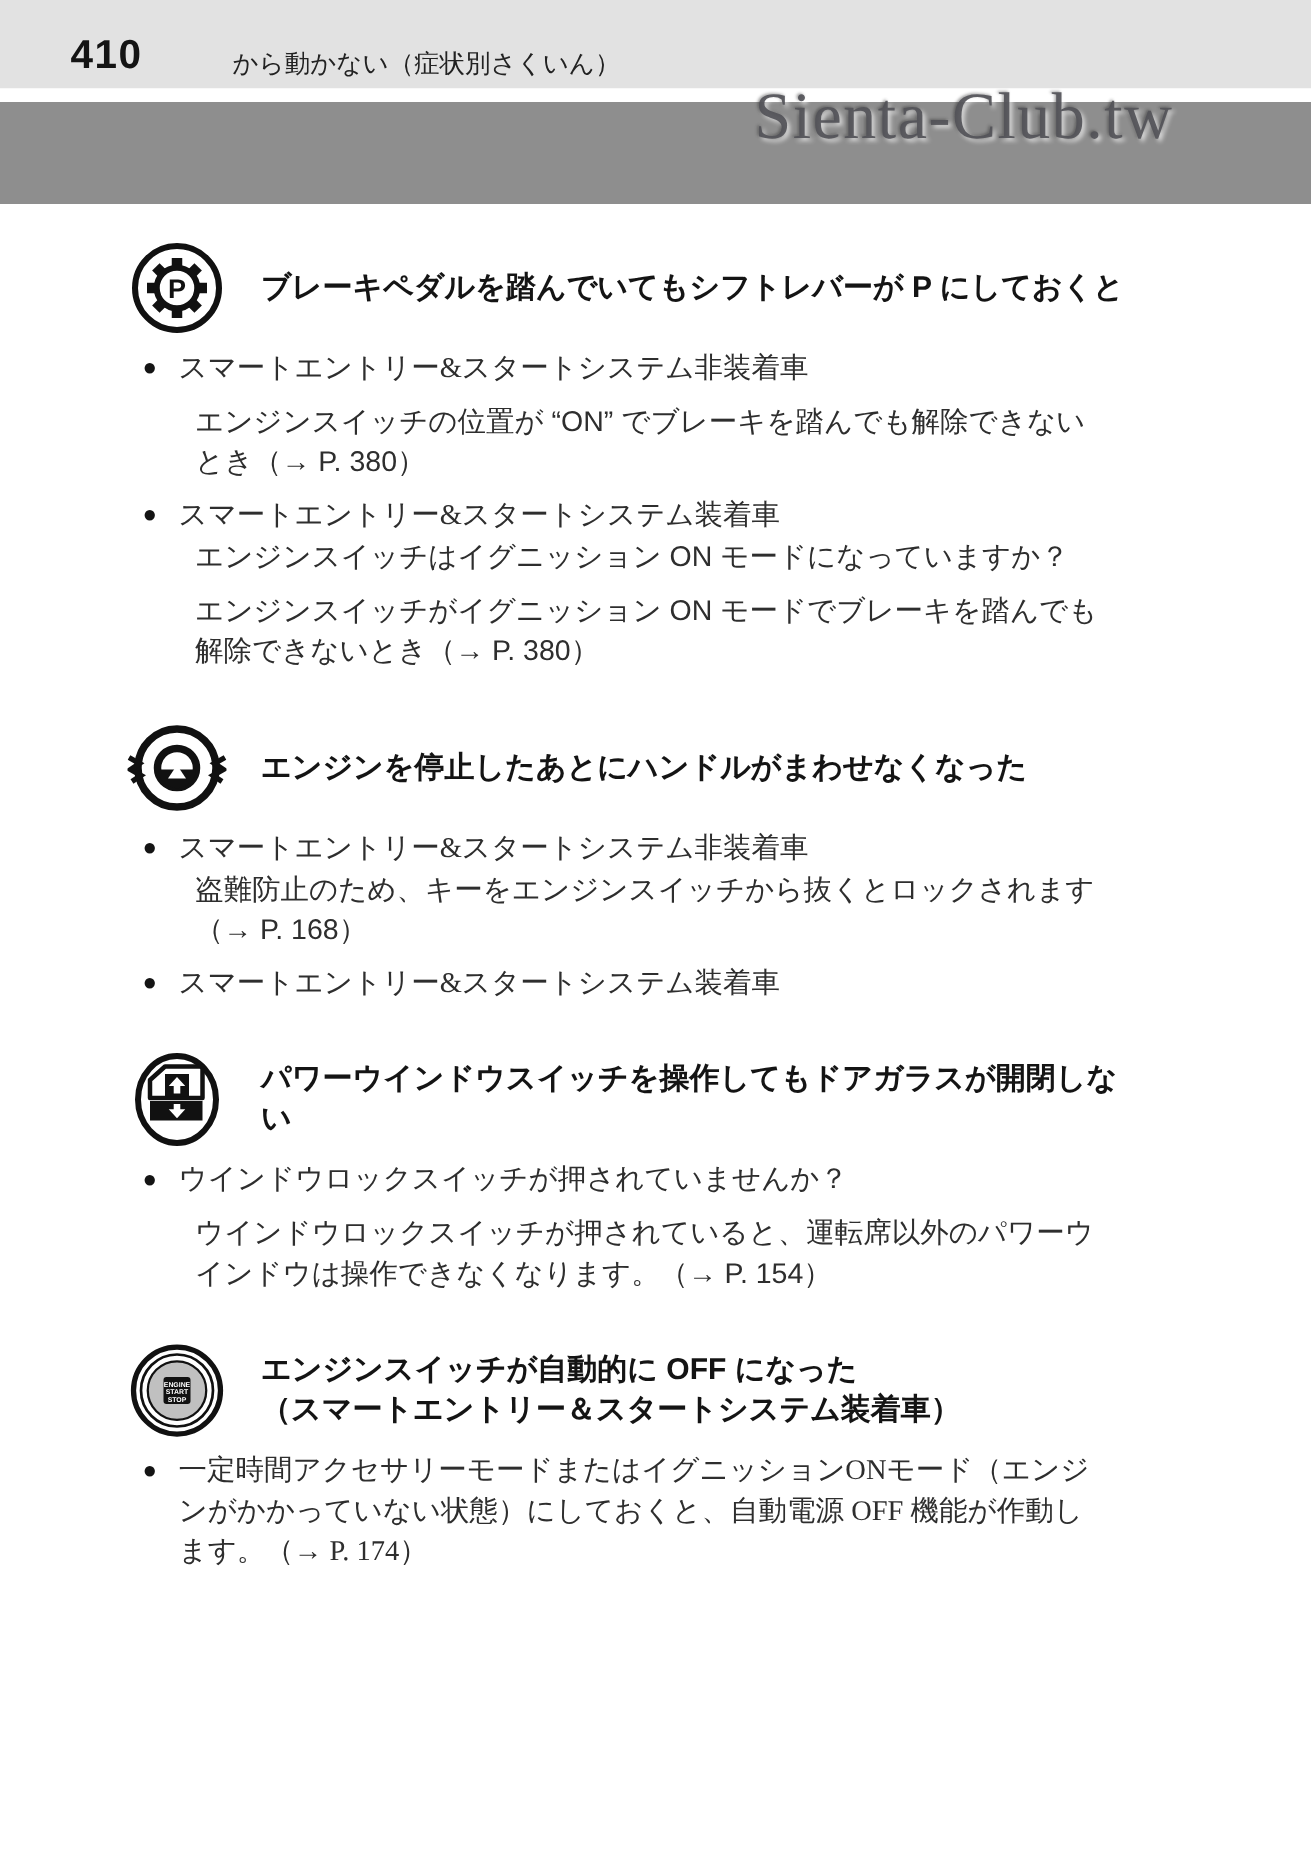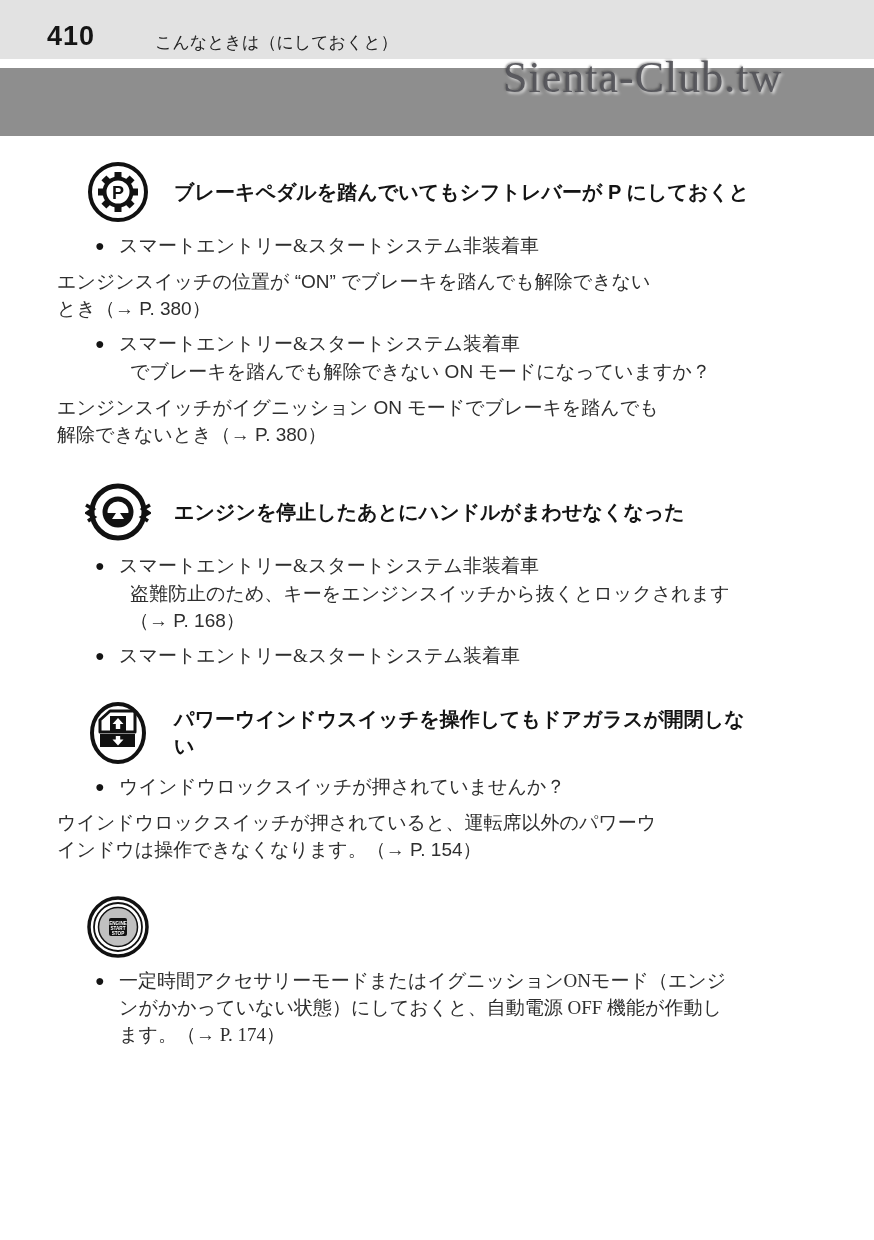--- a/index.html
+++ b/index.html
@@ -22,31 +22,31 @@
   .content{position:absolute;top:158px;left:57px;width:762px;}
   section{margin-bottom:30px;}
   .sec-head{display:flex;align-items:center;margin-left:28px;margin-bottom:6px;min-height:68px;}
   .sec-icon{width:66px;height:66px;flex:0 0 66px;margin-right:23px;}
   .sec-icon svg{display:block;width:66px;height:66px;}
   h2{font-size:20px;line-height:27px;font-weight:bold;color:#141414;margin:0;white-space:pre-line;max-width:600px;}
   .row{display:flex;font-size:19px;line-height:27px;margin-left:38px;margin-top:2px;color:#2e2e2e;}
   .row .bullet{flex:0 0 24px;font-size:16px;line-height:27px;color:#141414;}
   .row .txt{white-space:pre-line;font-family:Liberation Serif, serif;}
   .sub{margin-left:73px;margin-top:1px;font-size:19px;line-height:27px;white-space:pre-line;max-width:690px;}
-  .para{margin-top:9px;font-size:19px;line-height:27px;white-space:pre-line;max-width:690px;}
+  .para{margin-left:73px;margin-top:9px;font-size:19px;line-height:27px;white-space:pre-line;max-width:690px;}
   .mt6{margin-top:8px;}
 </style>
 </head>
 <body>
 
 <div class="band-light"></div>
 <div class="band-gap"></div>
 <div class="band-dark"></div>
 <div class="pagenum">410</div>
-<div class="headtitle">こんなときは（にしておくと）</div>
+<div class="headtitle">から動かない（症状別さくいん）</div>
 <div class="watermark">Sienta-Club.tw</div>
 
 <div class="content">
 
   <section>
     <div class="sec-head">
       <span class="sec-icon">
         <svg viewBox="-33 -33 66 66" xmlns="http://www.w3.org/2000/svg">
           <circle cx="0" cy="0" r="28" fill="none" stroke="#111" stroke-width="4"></circle>
           <g stroke="#111" stroke-width="7">
@@ -68,21 +68,21 @@
     <div class="row">
       <span class="bullet">●</span>
       <span class="txt">スマートエントリー&amp;スタートシステム非装着車</span>
     </div>
     <div class="para">エンジンスイッチの位置が “ON” でブレーキを踏んでも解除できない
 とき（→ P. 380）</div>
     <div class="row mt6">
       <span class="bullet">●</span>
       <span class="txt">スマートエントリー&amp;スタートシステム装着車</span>
     </div>
-    <div class="sub">でブレーキを踏んでも解除できない ON モードになっていますか？</div>
+    <div class="sub">エンジンスイッチはイグニッション ON モードになっていますか？</div>
     <div class="para">エンジンスイッチがイグニッション ON モードでブレーキを踏んでも
 解除できないとき（→ P. 380）</div>
   </section>
 
   <section>
     <div class="sec-head">
       <span class="sec-icon">
         <svg viewBox="-33 -33 66 66" xmlns="http://www.w3.org/2000/svg">
           <circle cx="0" cy="0" r="26" fill="none" stroke="#111" stroke-width="5"></circle>
           <circle cx="0" cy="0" r="13" fill="none" stroke="#111" stroke-width="5"></circle>
@@ -135,20 +135,22 @@
         <svg viewBox="-33 -33 66 66" xmlns="http://www.w3.org/2000/svg">
           <circle cx="0" cy="0" r="29" fill="none" stroke="#111" stroke-width="3.5"></circle>
           <circle cx="0" cy="0" r="24" fill="none" stroke="#111" stroke-width="1.8"></circle>
           <circle cx="0" cy="0" r="19.5" fill="#c0c0c0" stroke="#111" stroke-width="1.5"></circle>
           <rect x="-9" y="-9" width="18" height="18" rx="2" fill="#111"></rect>
           <text x="0" y="-2.5" text-anchor="middle" font-size="4.6" font-weight="bold" fill="#fff" font-family="Liberation Sans, DejaVu Sans, sans-serif">ENGINE</text>
           <text x="0" y="2.6" text-anchor="middle" font-size="4.6" font-weight="bold" fill="#fff" font-family="Liberation Sans, DejaVu Sans, sans-serif">START</text>
           <text x="0" y="7.7" text-anchor="middle" font-size="4.6" font-weight="bold" fill="#fff" font-family="Liberation Sans, DejaVu Sans, sans-serif">STOP</text>
         </svg>
       </span>
+      <h2>エンジンスイッチが自動的に OFF になった
+（スマートエントリー＆スタートシステム装着車）</h2>
     </div>
     <div class="row" style="margin-top:6px;">
       <span class="bullet">●</span>
       <span class="txt">一定時間アクセサリーモードまたはイグニッションONモード（エンジ
 ンがかかっていない状態）にしておくと、自動電源 OFF 機能が作動し
 ます。（→ P. 174）</span>
     </div>
   </section>
 
 </div>

